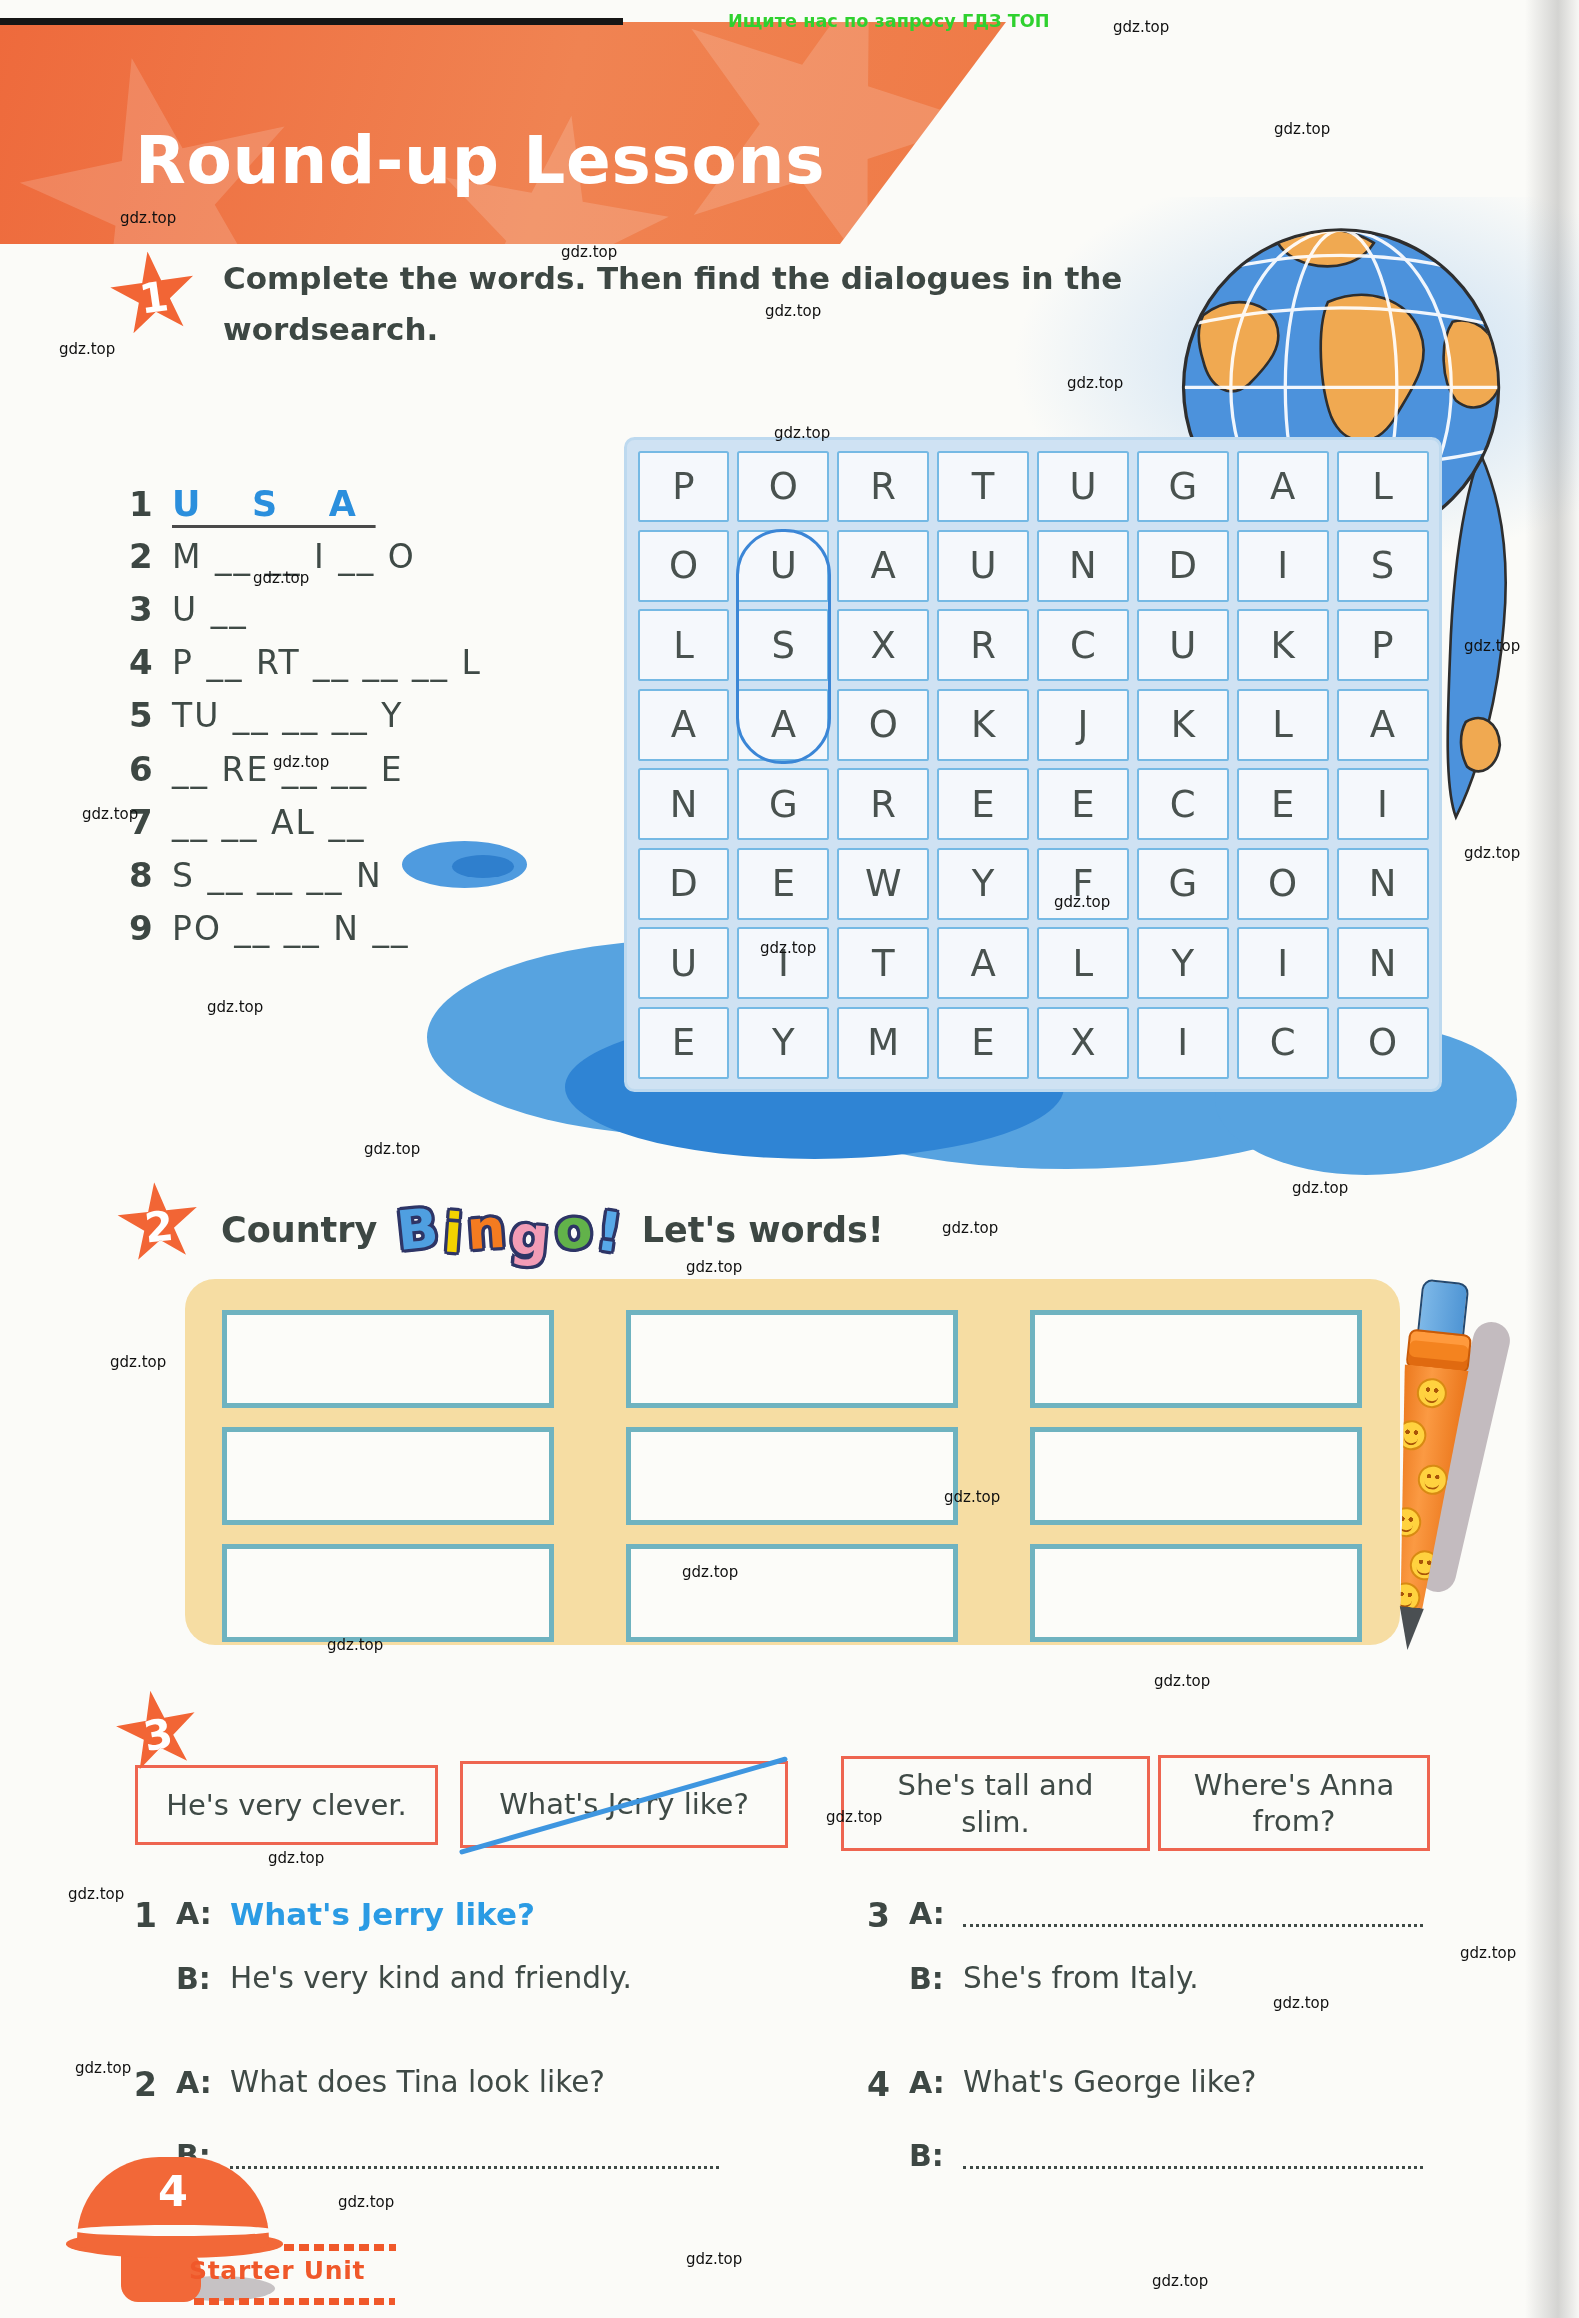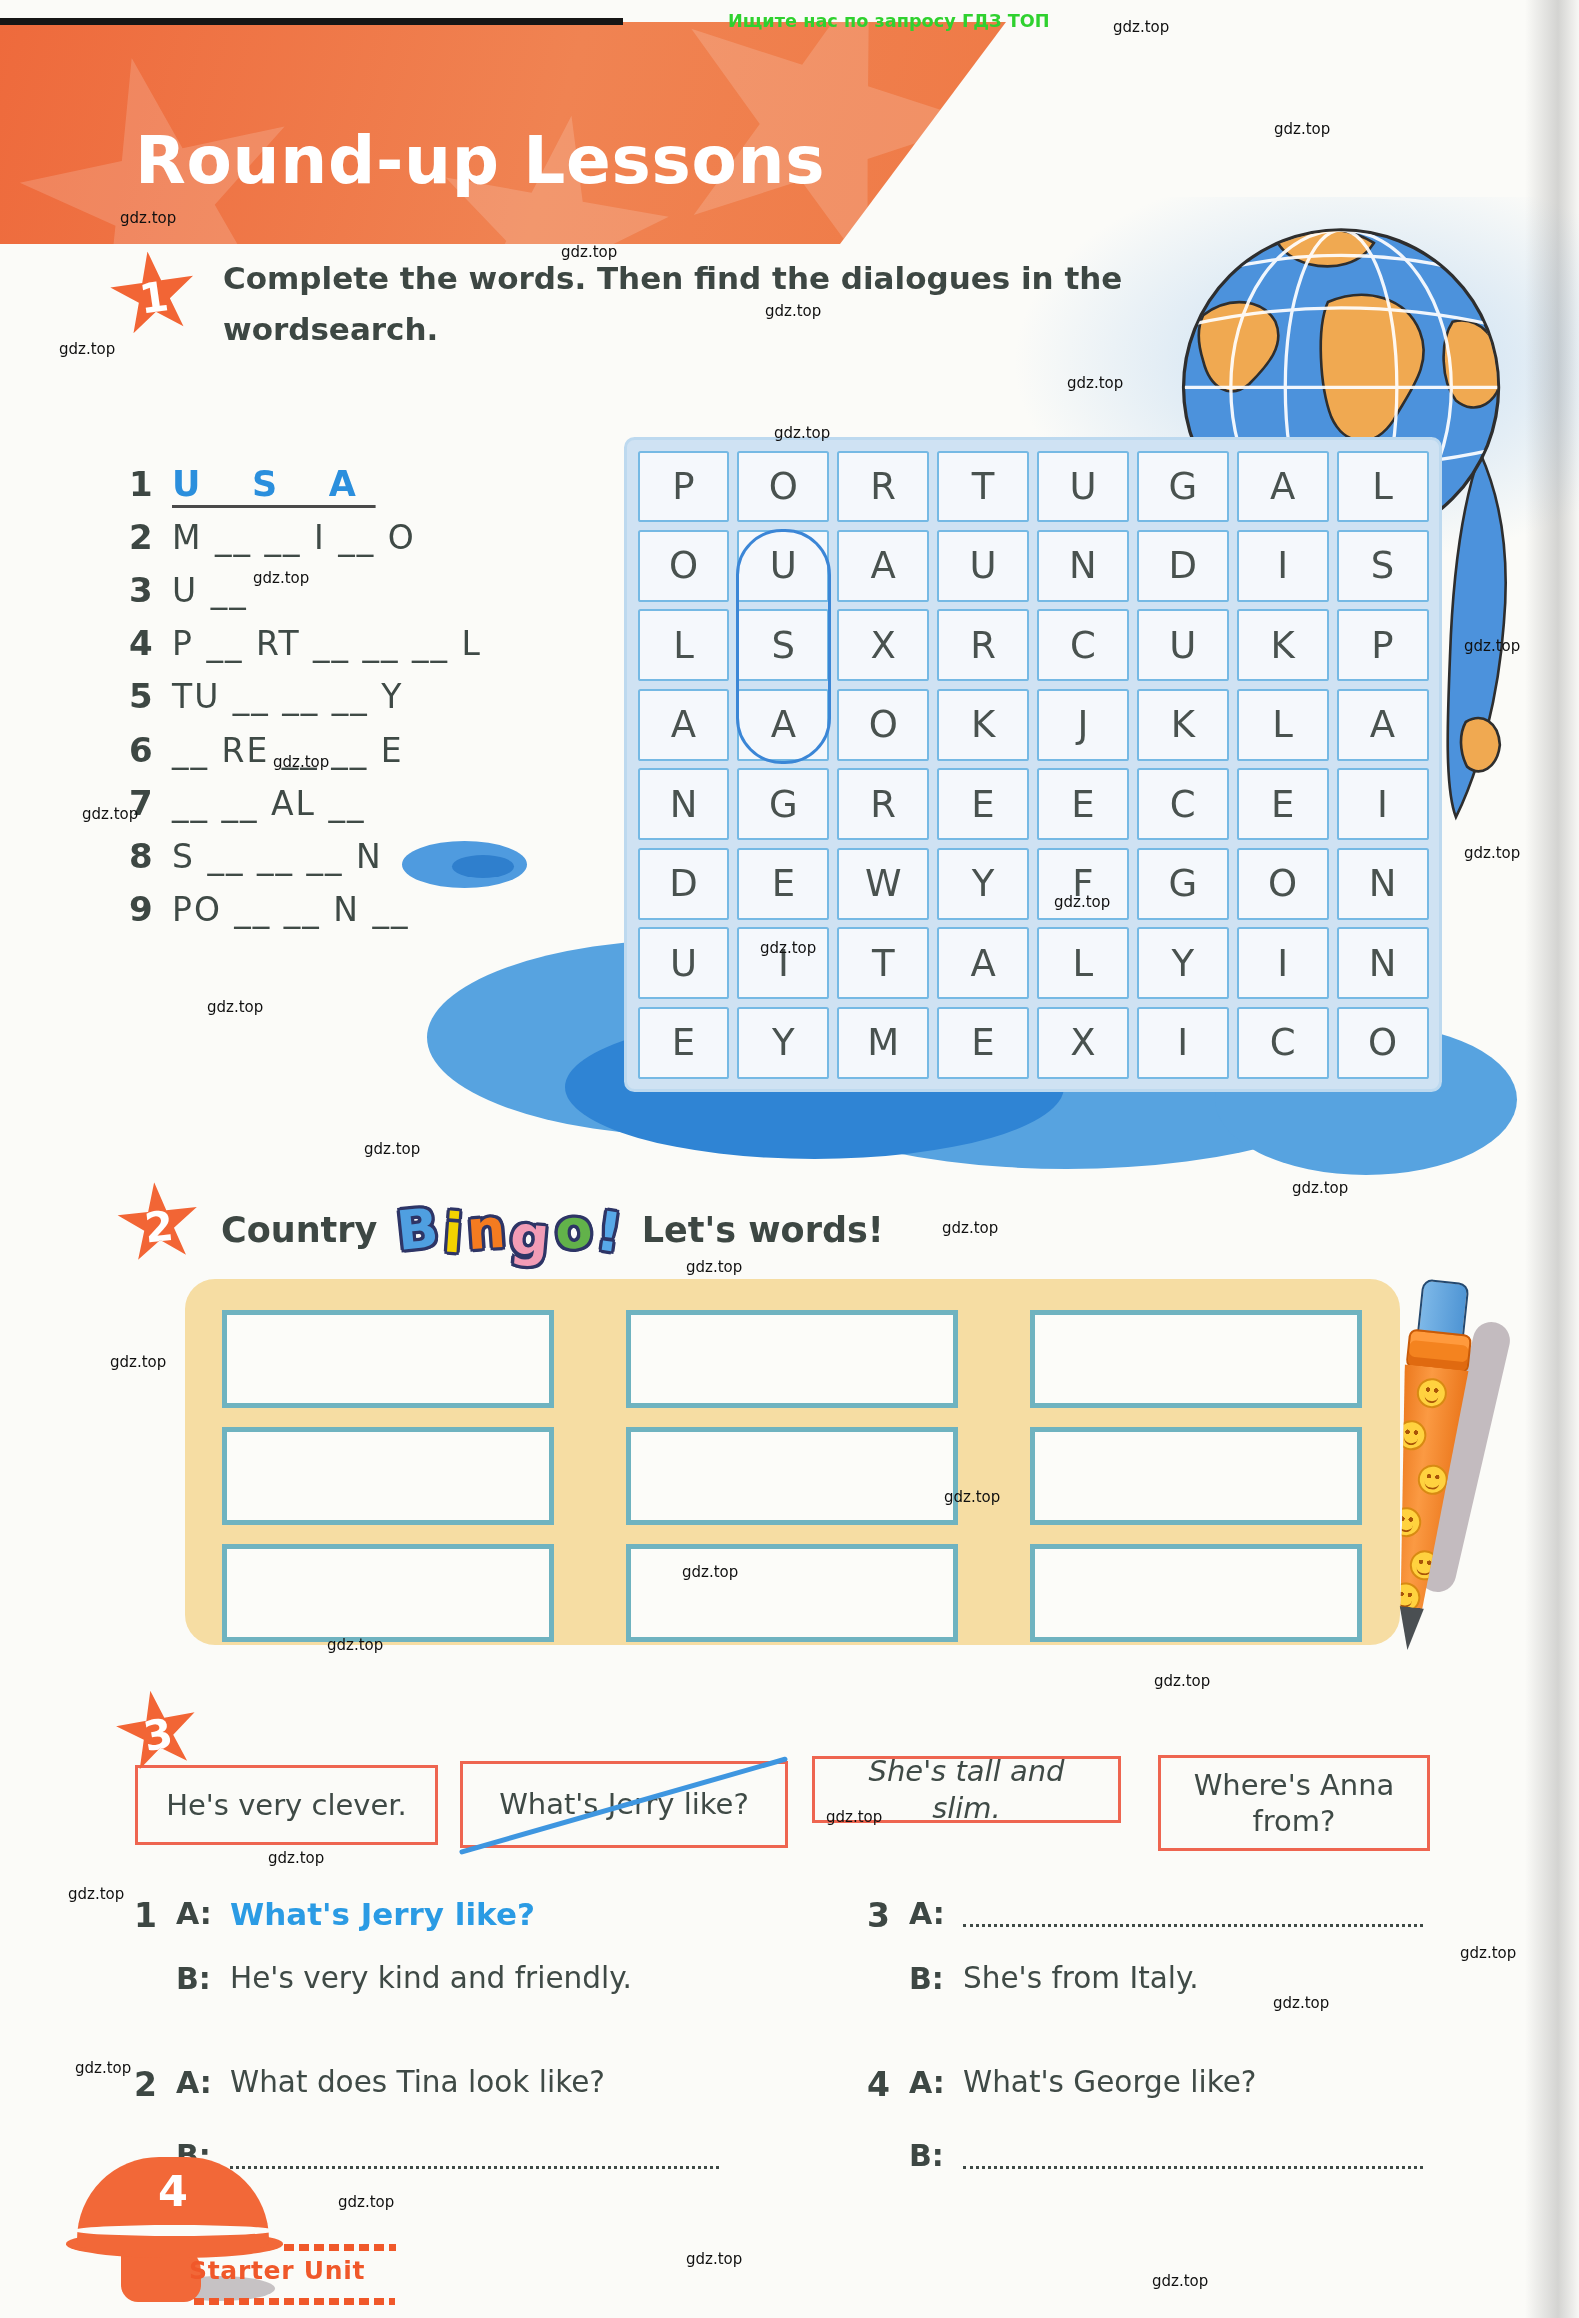--- a/index.html
+++ b/index.html
@@ -18,21 +18,21 @@
       clip-path:polygon(50% 0%,61% 35%,98% 35%,68% 57%,79% 91%,50% 70%,21% 91%,32% 57%,2% 35%,39% 35%);}
   .banner-title{position:absolute;left:135px;top:122px;font-size:66px;font-weight:bold;color:#fff;letter-spacing:0.7px;z-index:2;}
   
   .star{position:absolute;display:flex;align-items:center;justify-content:center;background:#f26535;z-index:3;
         clip-path:polygon(50% 0%,61% 35%,98% 35%,68% 57%,79% 91%,50% 70%,21% 91%,32% 57%,2% 35%,39% 35%);}
   .star .n{color:#fff;font-weight:bold;font-size:41px;padding-top:6.6px;}
   .hline{position:absolute;font-size:31px;font-weight:bold;color:#3d4743;z-index:3;white-space:nowrap;}
   
   .wrow{position:absolute;display:flex;align-items:baseline;z-index:2;}
   .wnum{width:43px;font-size:34px;font-weight:bold;color:#3d4743;}
-  .wtext{font-size:33px;color:#3f4a46;letter-spacing:2px;white-space:pre;}
+  .wtext{font-size:33px;color:#3f4a46;letter-spacing:2px;white-space:pre;margin-top:20px;}
   .wrow.filled .wtext{color:#2b8fdd;font-weight:bold;letter-spacing:19.7px;font-size:35px;
         text-decoration:underline;text-decoration-color:#4a4a4a;text-decoration-thickness:3.3px;text-underline-offset:9.2px;}
   
   .sky{position:absolute;left:1011px;top:197px;width:569px;height:368px;z-index:0;
        background:radial-gradient(ellipse at 60% 45%,rgba(186,214,240,.85),rgba(186,214,240,0) 70%);}
   .globe{position:absolute;left:1177px;top:223px;width:336px;height:683px;z-index:1;}
   .panel{position:absolute;left:624px;top:437px;width:818px;height:655px;background:#cfe2f3;border:3.9px solid #bdd9ef;
          border-radius:10.5px;z-index:2;display:grid;grid-template-columns:repeat(8,1fr);gap:7.9px;padding:10.5px;box-sizing:border-box;}
   .wcell{background:#f5f8fc;border:2.6px solid #75b9e4;border-radius:2.6px;display:flex;align-items:center;justify-content:center;
          font-size:37px;color:#49524f;}
@@ -340,21 +340,21 @@
     <span class="n">3</span>
   </div>
   <div id="options">
       <div class="opt-box" style="left: 135px; top: 1765px; width: 303px; height: 80px;">
         <span>He's very clever.</span>
       </div>
       <div class="opt-box" style="left: 460px; top: 1761px; width: 328px; height: 87px;">
         <span>What's Jerry like?</span>
         <div class="strike"></div>
       </div>
-      <div class="opt-box" style="left: 812px; top: 1756px; width: 309px; height: 67px; font-style: italic;">
+      <div class="opt-box" style="left: 841px; top: 1756px; width: 309px; height: 95px;">
         <span>She's tall and slim.</span>
       </div>
       <div class="opt-box" style="left: 1158px; top: 1755px; width: 272px; height: 96px;">
         <span>Where's Anna from?</span>
       </div>
     </div>
 
   <div class="dline" style="left:134px;top:1896px;">
     <span class="dnum">1</span>
     <span class="dlabel">A:</span>

